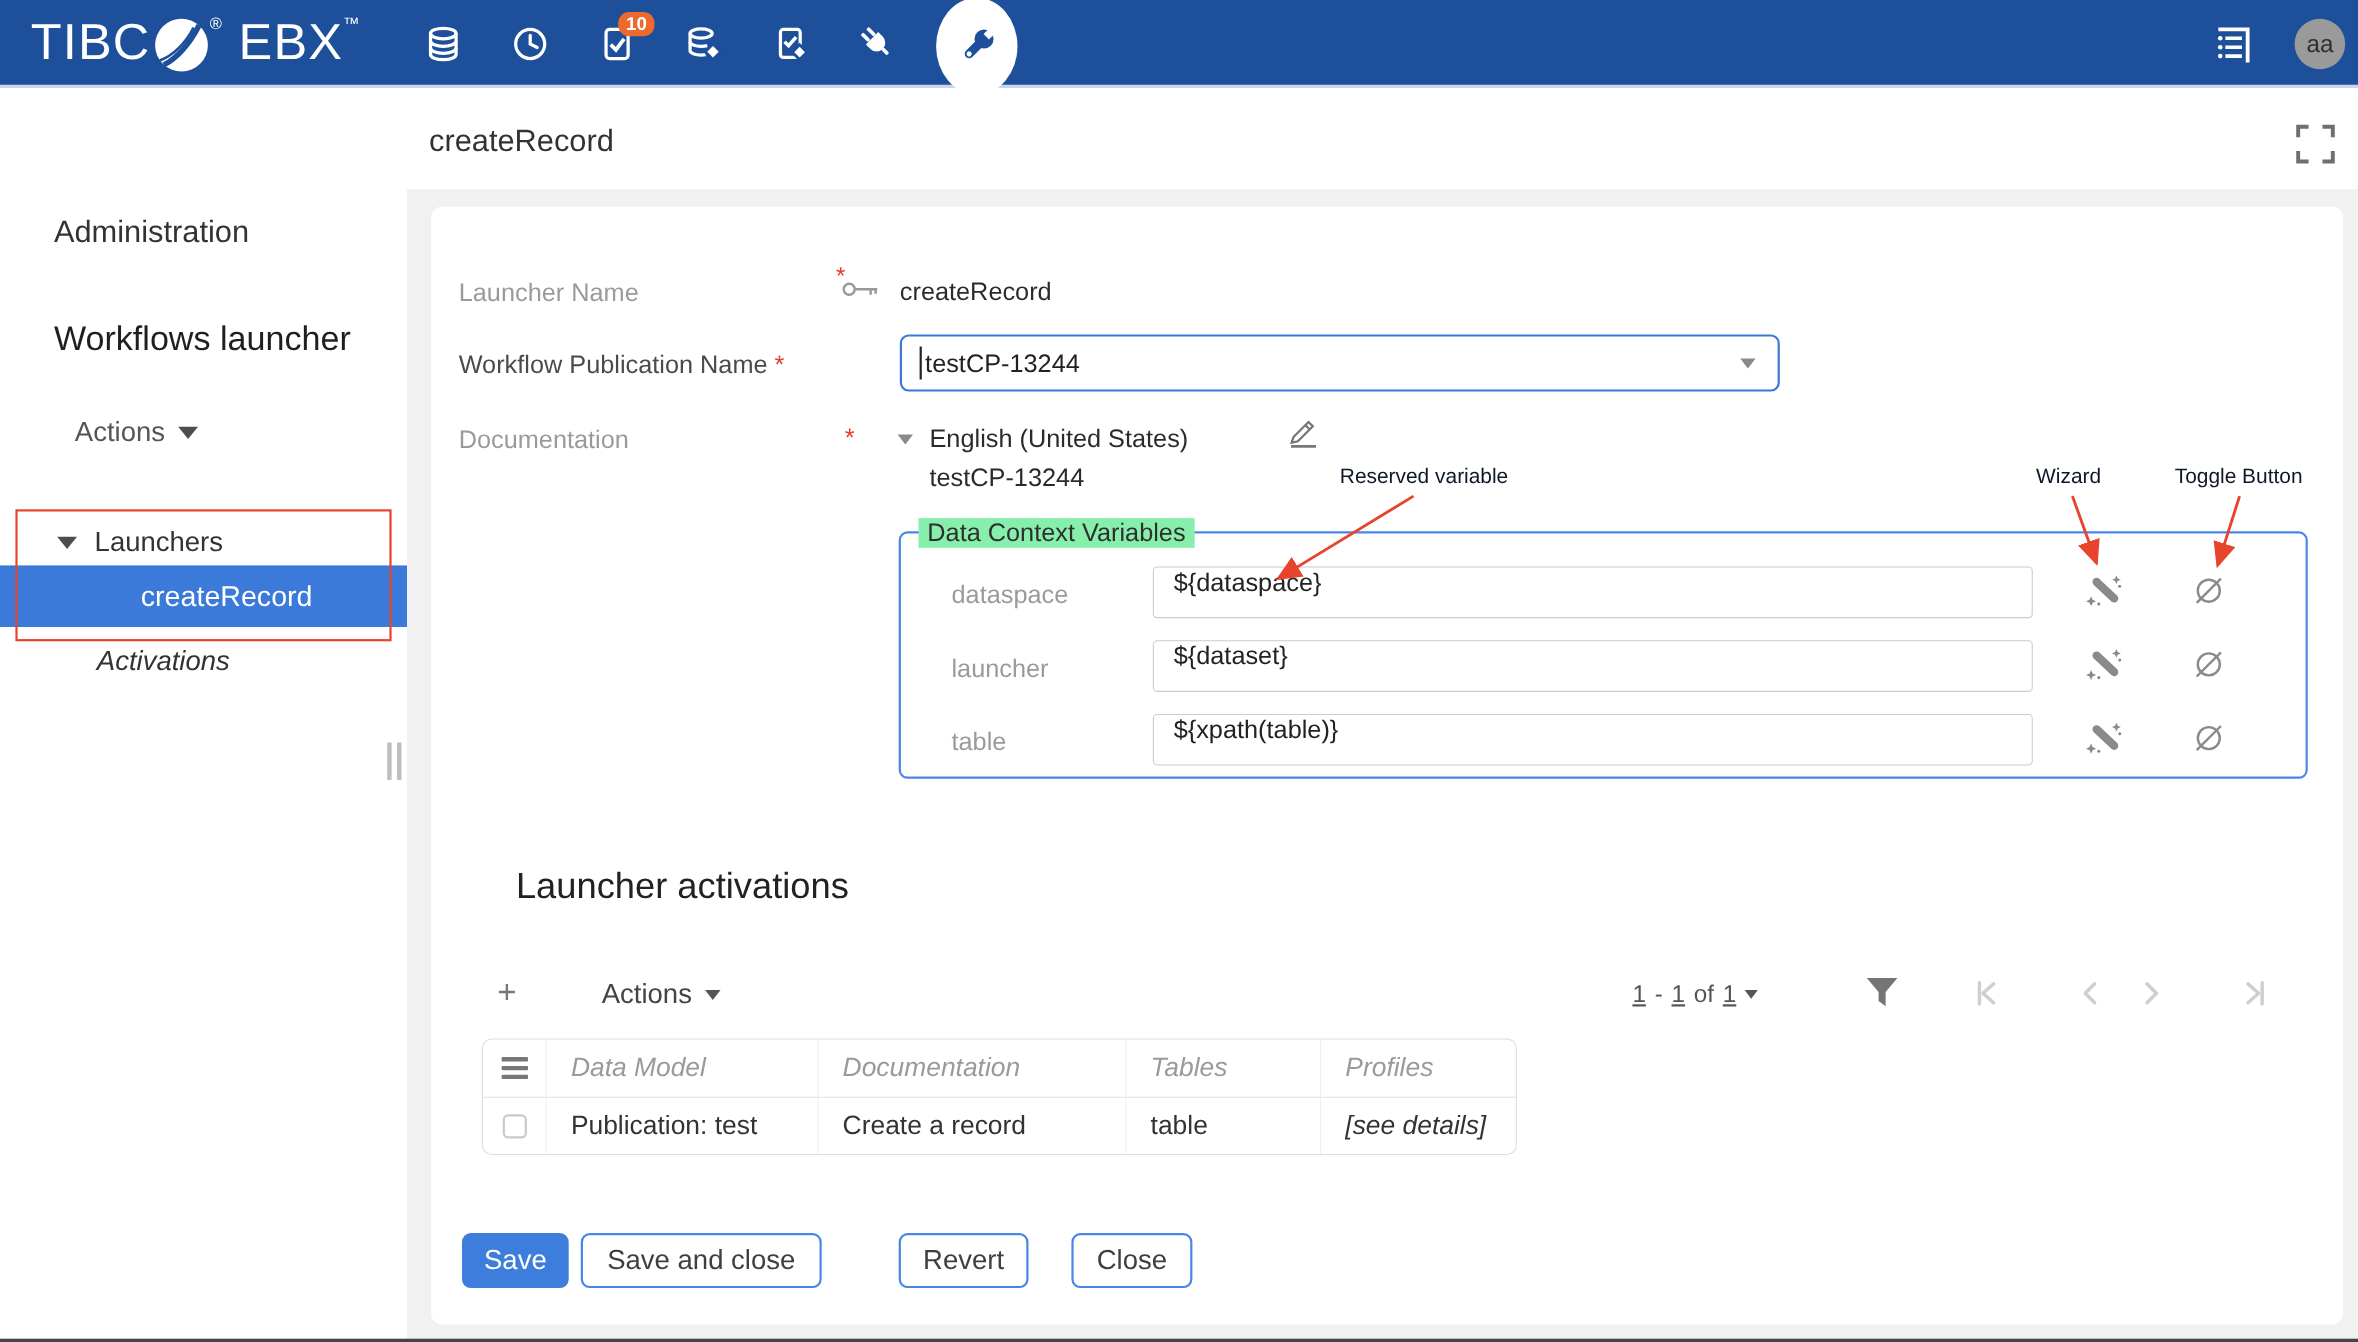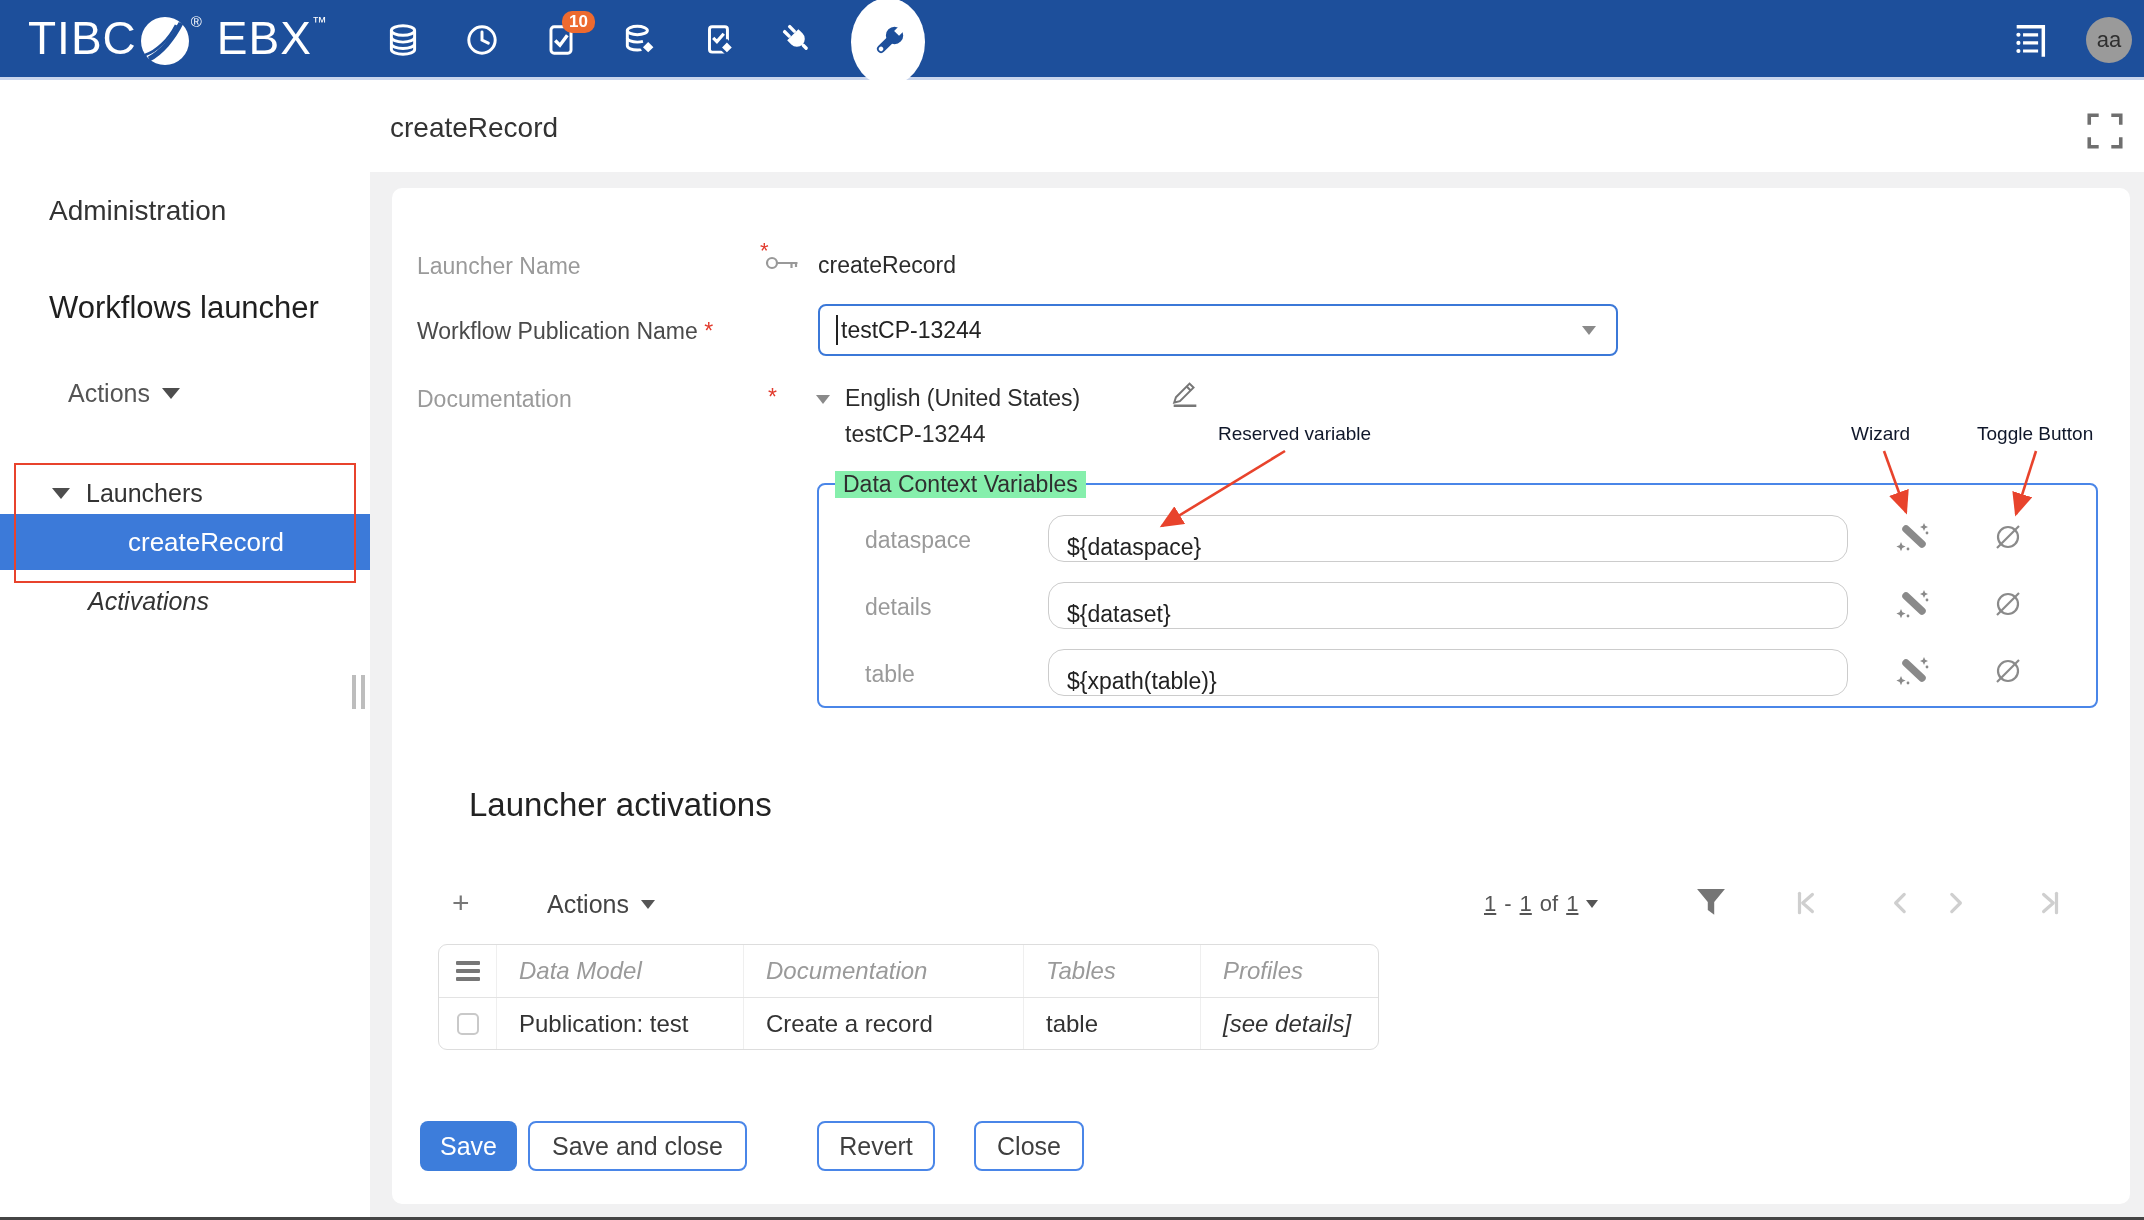--- a/index.html
+++ b/index.html
@@ -61,21 +61,21 @@
               padding:0 20px 0 16px; cursor:text; }
   .combobox .caret { width:2px; height:30px; background:#222; margin-right:3px; }
   .combobox .val { font-size:23px; color:#222; flex:1; }
 
   .fieldset { position:absolute; left:817px; top:483px; width:1281px; height:225px;
               border:2px solid #4a86e8; border-radius:8px; }
   .legend { position:absolute; left:16px; top:-14px; background:#86efac; padding:0 8px;
             font-size:23px; color:#2f2f2f; }
   .dcv-label { position:absolute; left:46px; font-size:23px; color:#9a9a9a; }
   .dcv-input { position:absolute; left:229px; width:800px; height:47px; border:1.5px solid #ccc;
-               border-radius:16px; background:#fff; display:flex; align-items:flex-end; padding-left:18px;
+               border-radius:4px; background:#fff; display:flex; align-items:flex-start; padding-left:18px;
                font-size:23px; color:#222; cursor:text; }
   .dcv-icon { position:absolute; width:36px; height:36px; cursor:pointer; }
 
   .ann-text { position:absolute; font-size:19px; color:#0f172a; white-space:nowrap; }
   .overlay-svg { position:absolute; left:0; top:0; pointer-events:none; }
 
   .section-title { position:absolute; left:469px; top:786px; font-size:33px; color:#222; }
   .tool { position:absolute; cursor:pointer; color:#555; font-size:25px; display:flex;
           align-items:center; gap:12px; }
   .pager { position:absolute; top:888px; cursor:pointer; }
@@ -281,21 +281,21 @@
   <div class="fvalue" style="left:845px; top:421px;">testCP-13244</div>
 
   <div class="fieldset">
     <span class="legend">Data Context Variables</span>
 
     <div class="dcv-label" style="top:42px;">dataspace</div>
     <div class="dcv-input" style="top:30px;">
       <span>${dataspace}</span>
     </div>
 
-    <div class="dcv-label" style="top:109px;">details</div>
+    <div class="dcv-label" style="top:109px;">launcher</div>
     <div class="dcv-input" style="top:97px;">
       <span>${dataset}</span>
     </div>
 
     <div class="dcv-label" style="top:176px;">table</div>
     <div class="dcv-input" style="top:164px;">
       <span>${xpath(table)}</span>
     </div>
   </div>
 

